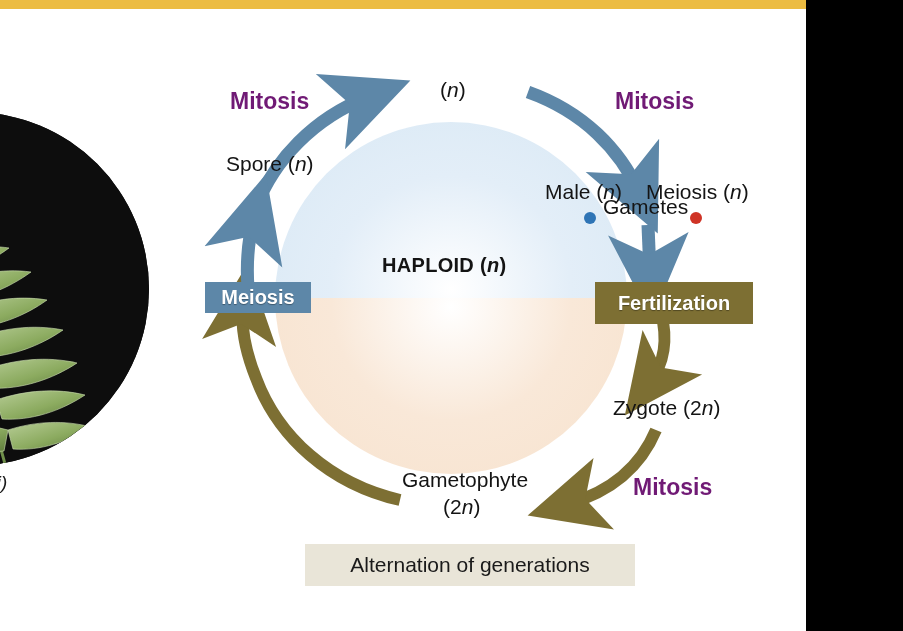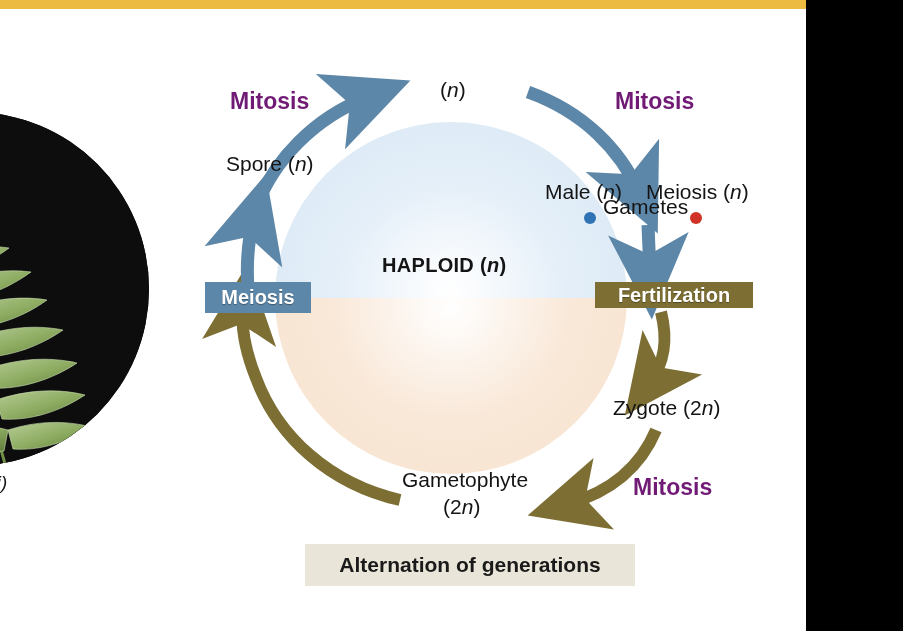--- a/index.html
+++ b/index.html
@@ -138,21 +138,21 @@
     position: absolute;
     left: 305px;
     top: 544px;
     width: 330px;
     height: 42px;
     background: #e9e5d8;
     display: flex;
     align-items: center;
     justify-content: center;
     font-size: 21px;
-    font-weight: bold;
+    font-weight: normal;
     color: #1a1a1a;
     white-space: nowrap;
   }
 </style>
 </head>
 <body>
 
 <div id="page">
 
   <div class="top-bar"></div>
@@ -275,21 +275,21 @@
   <div class="lbl mitosis" style="left:615px; top:88px;">
     <span>Mitosis</span>
   </div>
   <div class="lbl mitosis" style="left:633px; top:474px;">
     <span>Mitosis</span>
   </div>
 
   <div class="stage-box meiosis" style="left:196px; top:282px; width:106px; height:31px;">
     <span>Meiosis</span>
   </div>
-  <div class="stage-box fert" style="left:586px; top:282px; width:158px; height:26px;">
+  <div class="stage-box fert" style="left:586px; top:282px; width:158px; height:42px;">
     <span>Fertilization</span>
   </div>
 
   <div class="banner">
     <span>Alternation of generations</span>
   </div>
 
 </div>
 
 </body></html>

